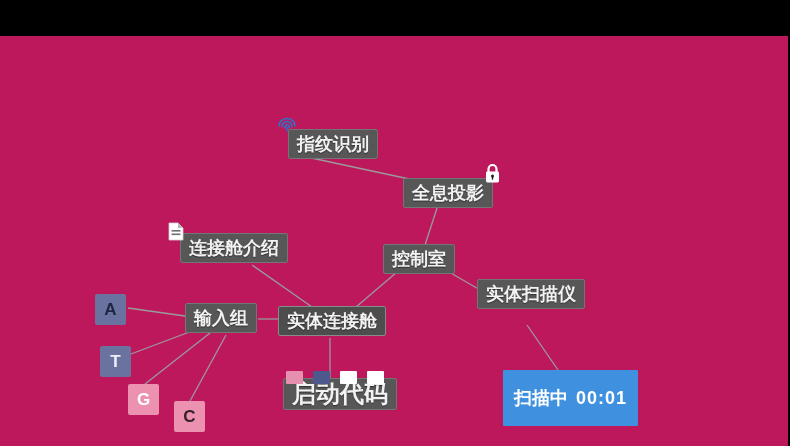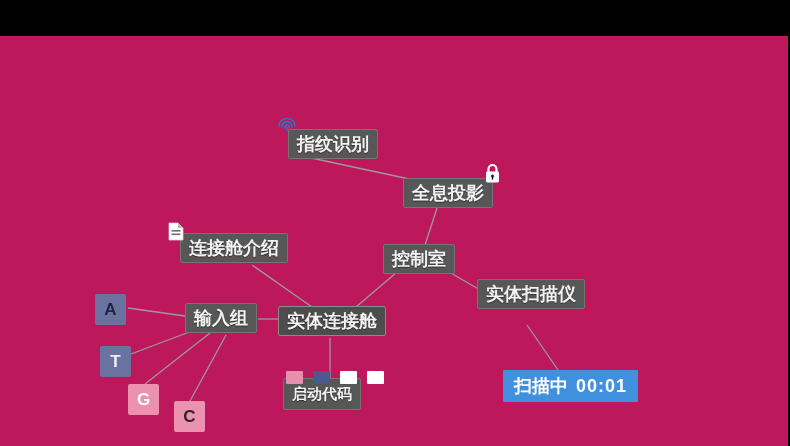--- a/index.html
+++ b/index.html
@@ -11,21 +11,21 @@
   .edges line{stroke:#9a9a9a;stroke-width:1.3;}
   .node{
     position:absolute;background:#575757;color:#f2f2f2;
     font-weight:bold;font-size:18px;line-height:22px;
     padding:3px 8px;border-radius:2px;white-space:nowrap;
     border:1px solid #757575;
     text-shadow:0 1px 1px rgba(0,0,0,.45);
     cursor:pointer;
   }
   .node.dark{background:#4d4d4d;border-color:#8a8a8a;font-family:Liberation Serif, serif;}
-  .node.big{font-size:15px;line-height:24px;}
+  .node.big{font-size:24px;line-height:24px;}
   .icon{position:absolute;display:block;line-height:0;}
   .icon-fp{left:-14px;top:-14px;}
   .icon-lock{right:-10px;top:-16px;}
   .icon-doc{left:-13px;top:-12px;}
   .chips{position:absolute;left:2px;top:-8px;display:flex;gap:10px;}
   .chip{width:17px;height:13px;display:block;border-radius:1px;}
   .chip-1{background:#e78fae;}
   .chip-2{background:#4d588c;}
   .chip-3{background:#ffffff;}
   .chip-4{background:#ffffff;}
@@ -34,21 +34,21 @@
     display:flex;align-items:center;justify-content:center;
     font-weight:bold;font-size:17px;cursor:pointer;
   }
   .letter-a{background:#6a73a0;color:#1e2540;}
   .letter-t{background:#6a73a0;color:#eef1f9;}
   .letter-g{background:#ec92b0;color:#ffffff;}
   .letter-c{background:#ec92b0;color:#32222b;}
   .badge{
     position:absolute;background:#3f90de;color:#ffffff;
     font-weight:bold;font-size:18px;line-height:22px;
-    padding:5px 11px;white-space:nowrap;border-radius:1px;cursor:pointer;
+    padding:17px 11px;white-space:nowrap;border-radius:1px;cursor:pointer;
   }
   .badge .time{margin-left:8px;letter-spacing:1px;}
 </style>
 </head>
 <body>
 
 <div class="stage">
 
   <svg class="edges" viewBox="0 0 790 446">
     <line x1="302" y1="120" x2="414" y2="144"></line>

